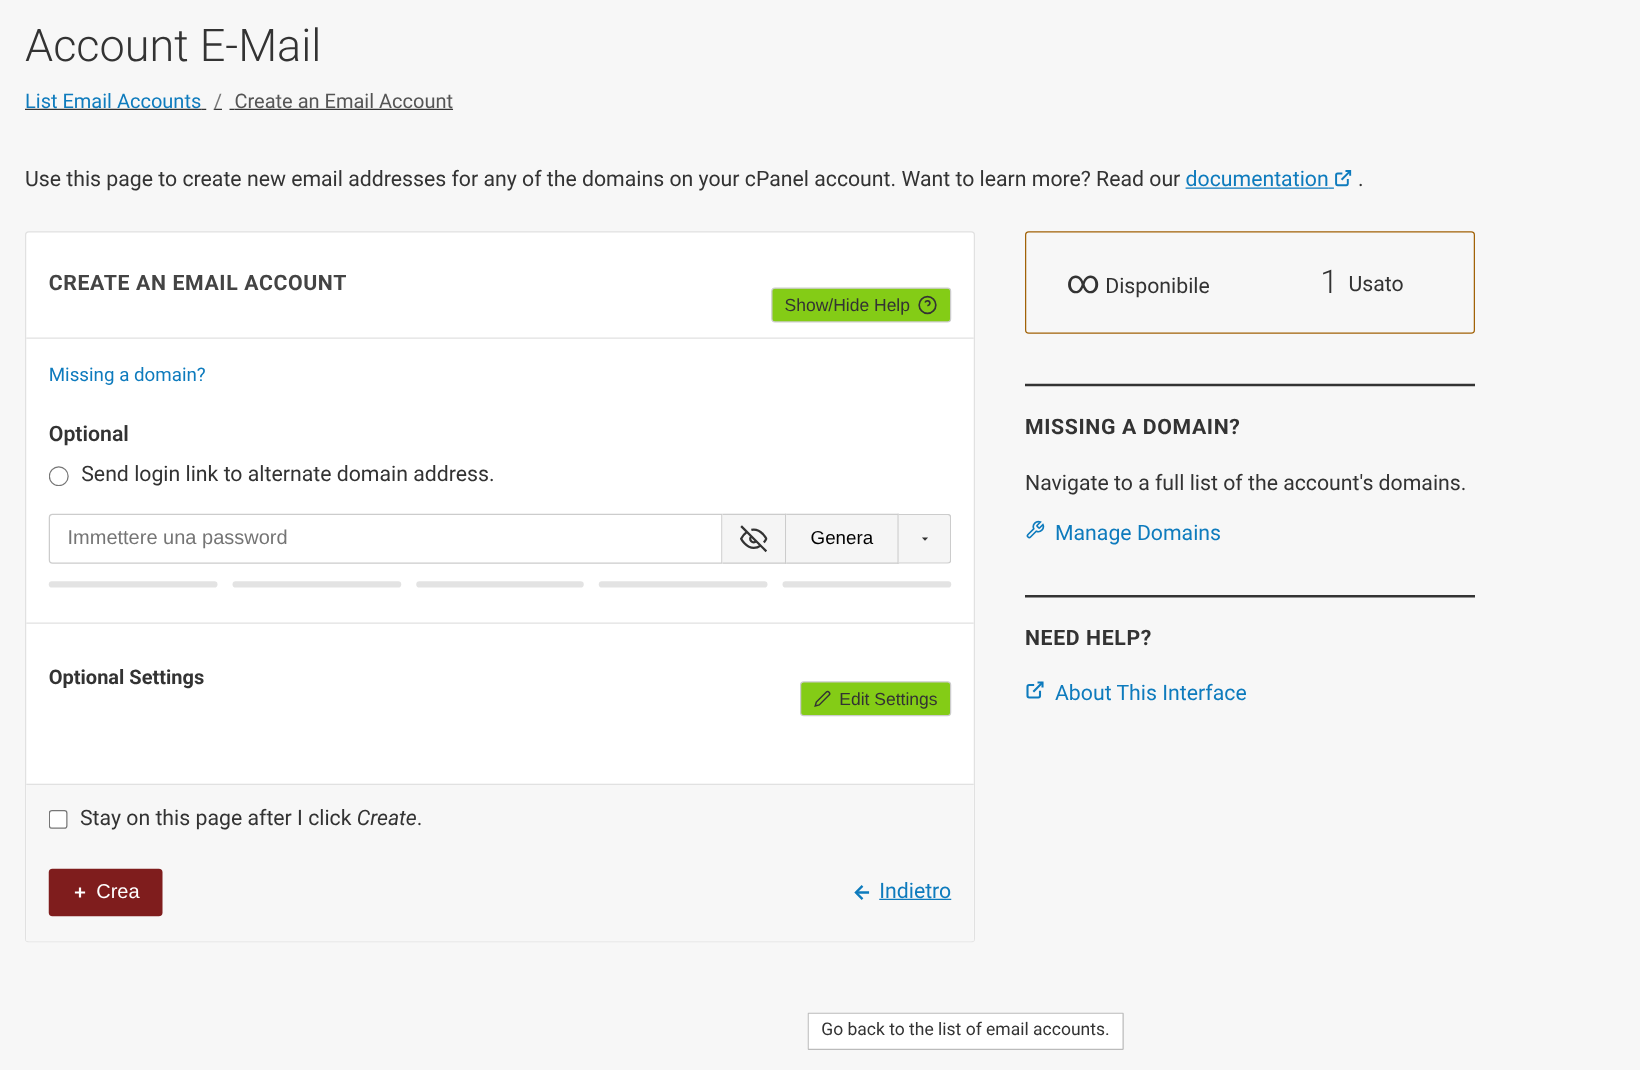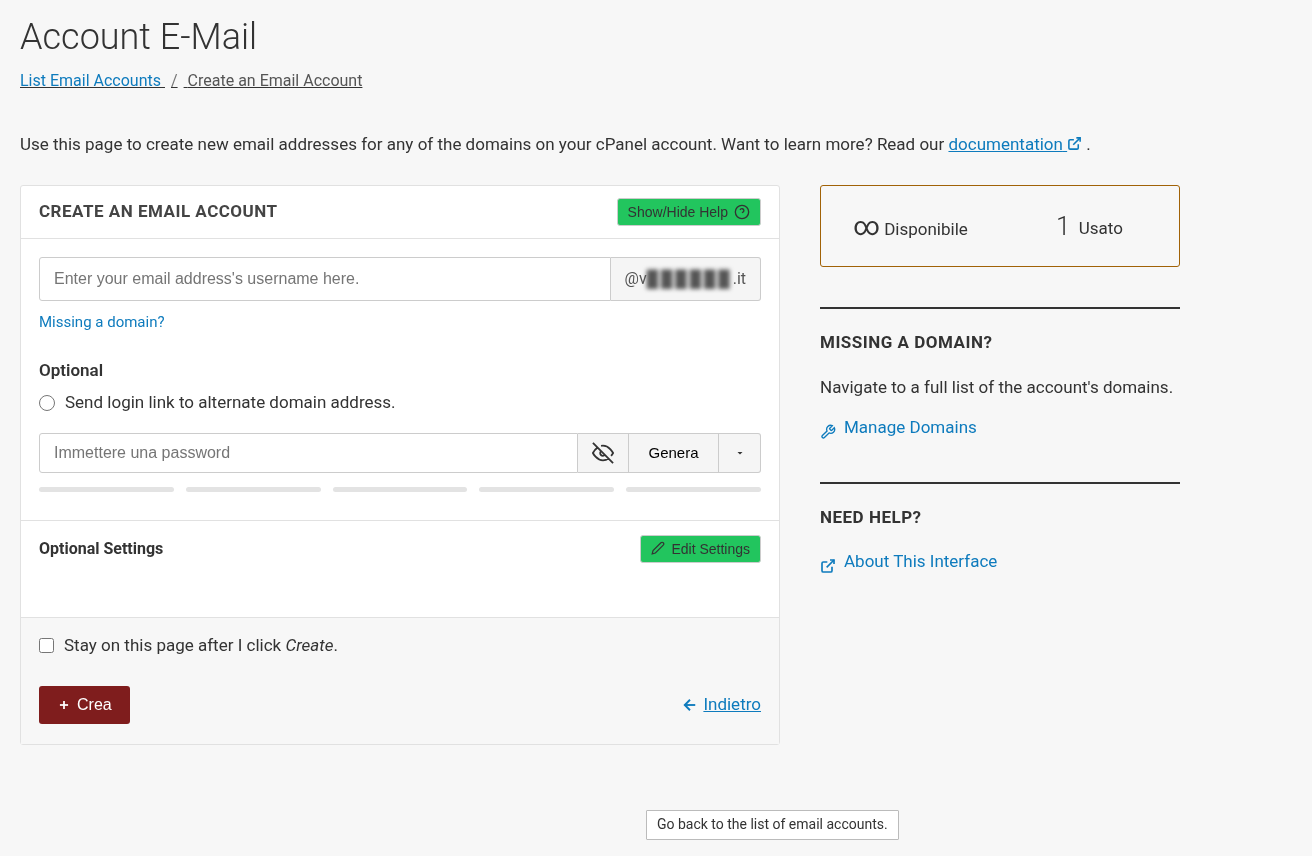--- a/index.html
+++ b/index.html
@@ -36,23 +36,23 @@
   .panel { background: #fff; border: 1px solid #e1e1e1; border-radius: 3px; }
   .panel-header {
     display: flex; justify-content: space-between; align-items: center;
     padding: 12px 18px; border-bottom: 1px solid #e1e1e1;
   }
   .panel-header h2 {
     font-size: 17px; font-weight: 700; letter-spacing: 0.5px; color: #444;
     text-transform: uppercase;
   }
   .btn-small {
-    background: #22c55e; border: 1px solid #ccc; border-radius: 3px;
+    background: #84cc16; border: 1px solid #ccc; border-radius: 3px;
     padding: 5px 10px; font-size: 14px; color: #333; cursor: pointer;
-    display: inline-flex; align-items: flex-start; gap: 6px;
+    display: inline-flex; align-items: center; gap: 6px; margin-top: 32px;
   }
   .panel-body { padding: 18px; }
   .field-label { font-size: 17px; font-weight: 600; color: #333; margin-bottom: 8px; display: flex; align-items: center; gap: 6px; }
   .help-circle {
     width: 16px; height: 16px; border: 2px solid #0e7bbd; border-radius: 50%;
     color: #0e7bbd; font-size: 11px; font-weight: bold; display: inline-flex;
     align-items: center; justify-content: center; cursor: pointer;
   }
   .input-group { display: flex; margin-bottom: 10px; }
   .input-group input[type=text], .input-group input[type=password] {
@@ -118,21 +118,21 @@
   .stats-card .big { font-size: 26px; font-weight: 300; margin-right: 4px; vertical-align: -1px; }
   .stats-card .inf { font-size: 26px; }
 
   .side-section { margin-bottom: 36px; }
   .side-hr { border: none; border-top: 2px solid #333; margin-bottom: 22px; }
   .side-section h2 {
     font-size: 17px; font-weight: 700; letter-spacing: 0.5px; color: #333;
     text-transform: uppercase; margin-bottom: 20px;
   }
   .side-section p { font-size: 17px; color: #333; margin-bottom: 16px; line-height: 1.5; }
-  .side-link { color: #0e7bbd; font-size: 17px; text-decoration: none; display: inline-flex; align-items: flex-end; gap: 8px; cursor: pointer; }
+  .side-link { color: #0e7bbd; font-size: 17px; text-decoration: none; display: inline-flex; align-items: flex-start; gap: 8px; cursor: pointer; }
   .icon-sm { width: 16px; height: 16px; flex-shrink: 0; }
 
   .blank-section { height: 40px; }
 </style>
 </head>
 <body>
 
 <h1 class="page-title">Account E-Mail</h1>
 
 <div class="breadcrumb">
@@ -160,26 +160,20 @@
           <svg class="icon-sm" viewBox="0 0 24 24" fill="none" stroke="#333" stroke-width="2">
               <circle cx="12" cy="12" r="10"></circle>
               <path d="M9.1 9a3 3 0 0 1 5.8 1c0 2-3 3-3 3"></path>
               <line x1="12" y1="17" x2="12" y2="17.01"></line>
             </svg>
         </button>
       </div>
 
       <div class="panel-body">
         <div class="field-block">
-          <div class="input-group">
-            <input type="text" placeholder="Enter your email address's username here." style="">
-            <span class="input-addon">
-              <span>@v</span><span class="domain-blur">██████</span><span>.it</span>
-            </span>
-          </div>
           <a class="link-sm">Missing a domain?</a>
         </div>
 
         <div class="field-block" style="margin-bottom:10px;">
           <div class="field-label">
             <span>Optional</span>
           </div>
           <div class="radio-row">
             <input type="radio" name="pw" id="pw2" style="">
             <label for="pw2">Send login link to alternate domain address.</label>

